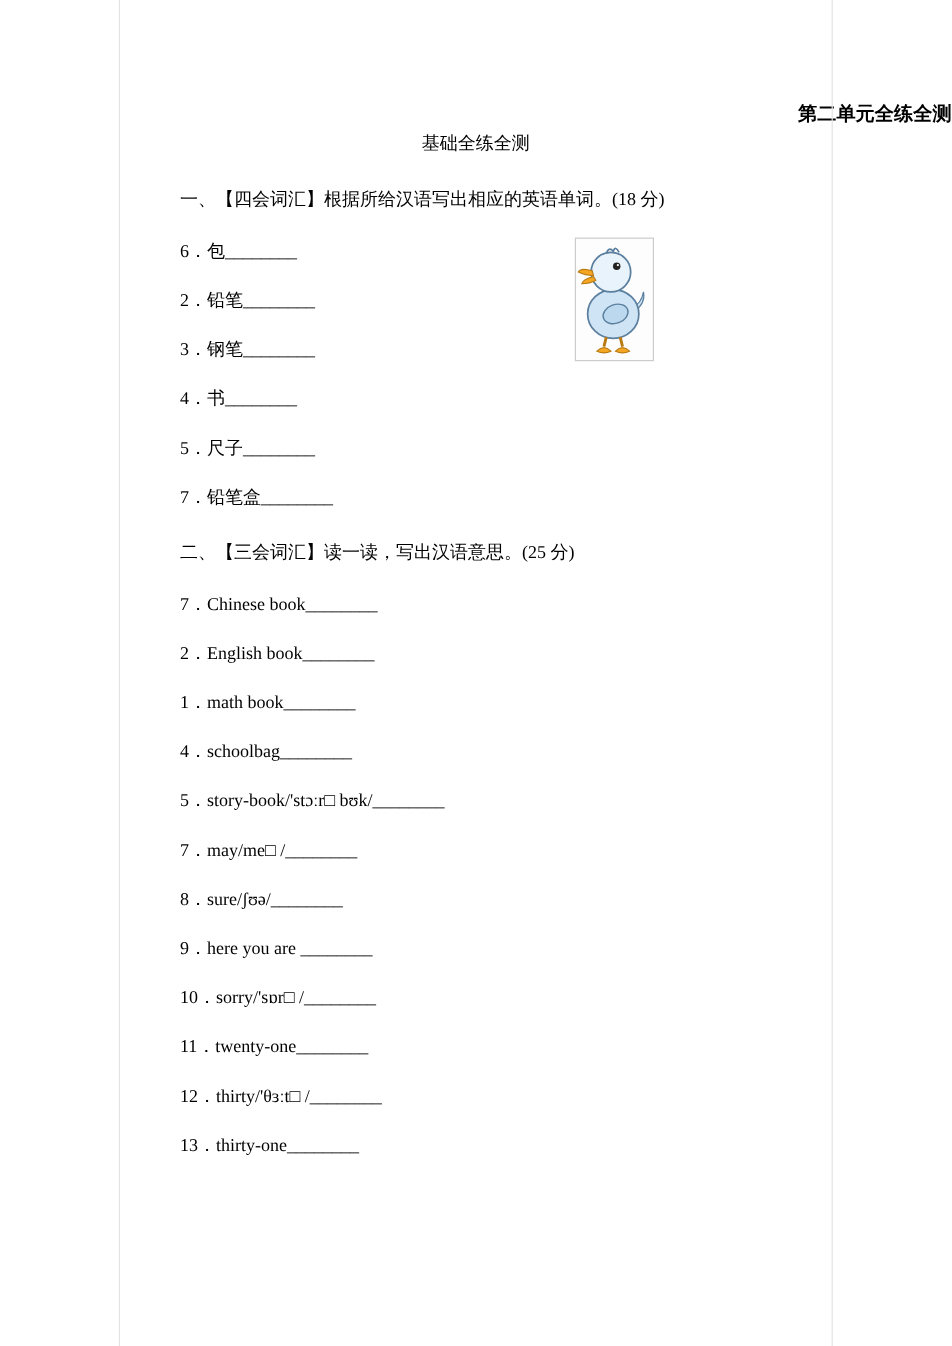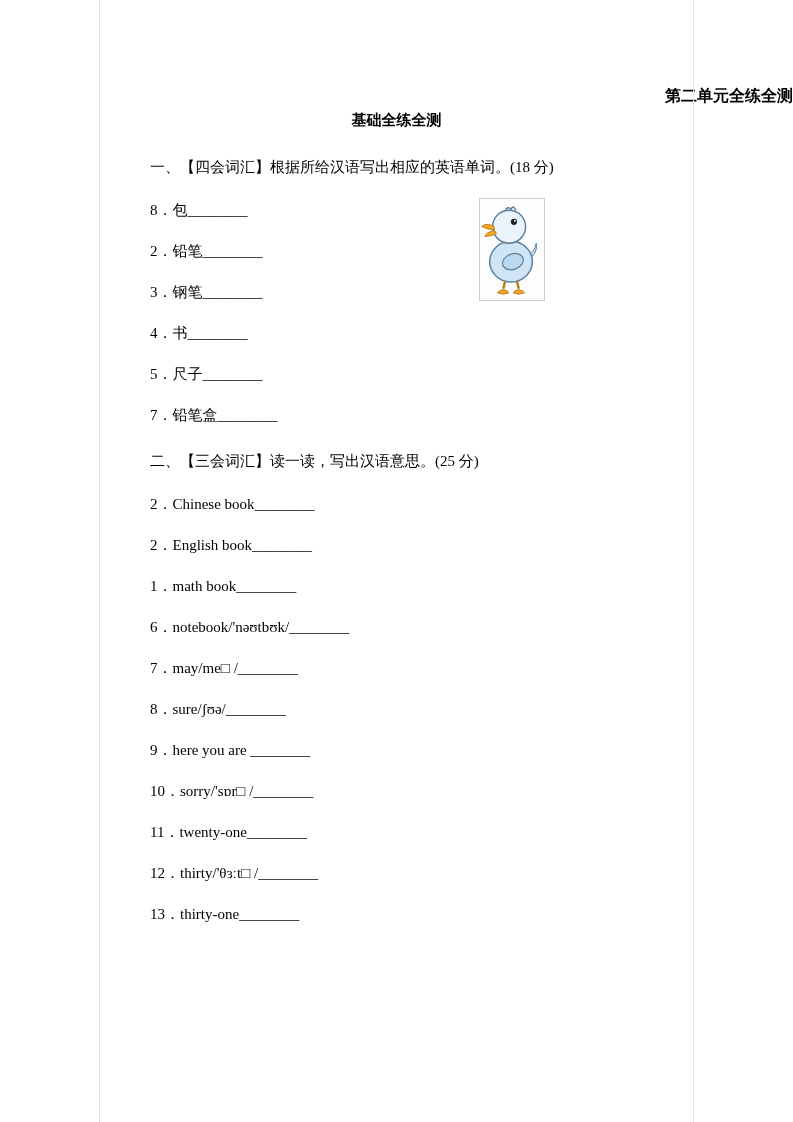--- a/index.html
+++ b/index.html
@@ -29,21 +29,21 @@
     margin: 86px 0 0 0;
     text-align: right;
     font-size: 16px;
     font-weight: bold;
     line-height: 20px;
   }
   .subtitle {
     margin: 4px 0 0 0;
     text-align: center;
     font-size: 15px;
-    font-weight: bold;
+    font-weight: normal;
     line-height: 20px;
   }
   .section-heading {
     margin: 26px 0 0 150px;
     font-size: 15px;
     line-height: 22px;
   }
   .items {
     margin-top: 12px;
   }
@@ -78,35 +78,36 @@
 
 <div class="guide left"></div>
 <div class="guide right"></div>
 
 <div class="title">第二单元全练全测</div>
 <div class="subtitle">基础全练全测</div>
 
 <div class="section-heading">一、【四会词汇】根据所给汉语写出相应的英语单词。(18 分)</div>
 
 <div class="items">
-  <div class="item">8．包________</div>
+  <div class="item">6．包________</div>
   <div class="item">2．铅笔________</div>
   <div class="item">3．钢笔________</div>
   <div class="item">4．书________</div>
   <div class="item">5．尺子________</div>
   <div class="item">7．铅笔盒________</div>
 </div>
 
 <div class="section-heading sec2-gap">二、【三会词汇】读一读，写出汉语意思。(25 分)</div>
 
 <div class="items">
-  <div class="item">2．Chinese book________</div>
+  <div class="item">7．Chinese book________</div>
   <div class="item">2．English book________</div>
   <div class="item">1．math book________</div>
-  <div class="item">6．notebook/'nəʊtbʊk/________</div>
+  <div class="item">4．schoolbag________</div>
+  <div class="item">5．story-book/'stɔːr□ bʊk/________</div>
   <div class="item">7．may/me□ /________</div>
   <div class="item">8．sure/ʃʊə/________</div>
   <div class="item">9．here you are ________</div>
   <div class="item">10．sorry/'sɒr□ /________</div>
   <div class="item">11．twenty-one________</div>
   <div class="item">12．thirty/'θɜːt□ /________</div>
   <div class="item">13．thirty-one________</div>
 </div>
 
 <div class="duck-figure">

